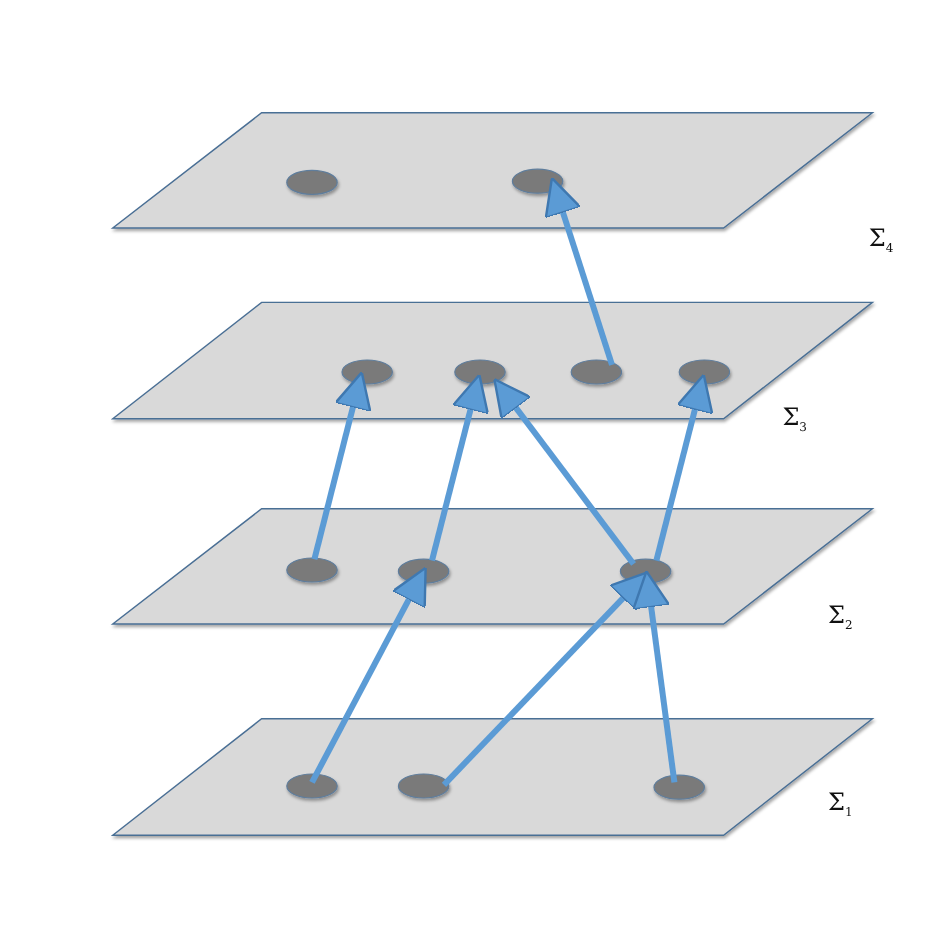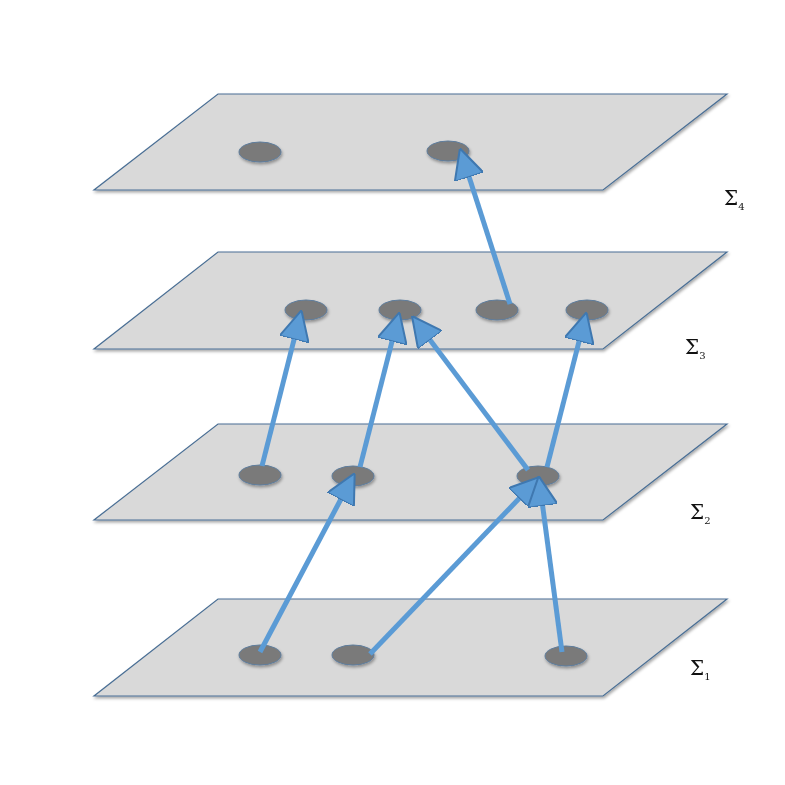--- a/index.html
+++ b/index.html
@@ -48,16 +48,16 @@
       <line x1="262" y1="466" x2="299" y2="320" stroke="#5b9bd5" stroke-width="5" marker-end="url(#arrowhead)"></line>
       <line x1="360" y1="467" x2="397" y2="322" stroke="#5b9bd5" stroke-width="5" marker-end="url(#arrowhead)"></line>
       <line x1="528" y1="470" x2="418" y2="324" stroke="#5b9bd5" stroke-width="5" marker-end="url(#arrowhead)"></line>
       <line x1="547" y1="467" x2="584" y2="322" stroke="#5b9bd5" stroke-width="5" marker-end="url(#arrowhead)"></line>
       <line x1="510" y1="304" x2="463" y2="158" stroke="#5b9bd5" stroke-width="5" marker-end="url(#arrowhead)"></line>
     </g>
   </svg>
 
 <div id="labels">
     <div class="label" style="left: 724px; top: 170px; margin-top: 16px;"><span>Σ</span><sub>4</sub></div>
-    <div class="label" style="left: 685px; top: 335px;"><span>Σ</span><sub>3</sub></div>
+    <div class="label" style="left: 652px; top: 335px;"><span>Σ</span><sub>3</sub></div>
     <div class="label" style="left: 690px; top: 500px; text-align: right;"><span>Σ</span><sub>2</sub></div>
     <div class="label" style="left: 690px; top: 656px;"><span>Σ</span><sub>1</sub></div>
   </div>
 
 </body></html>

